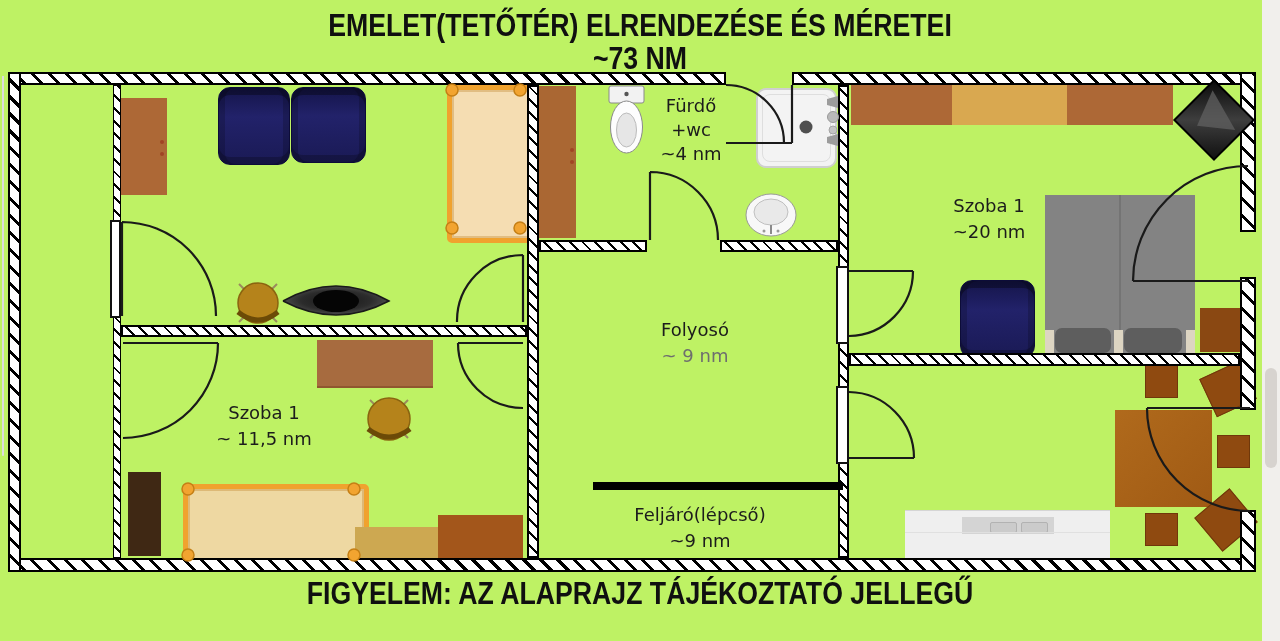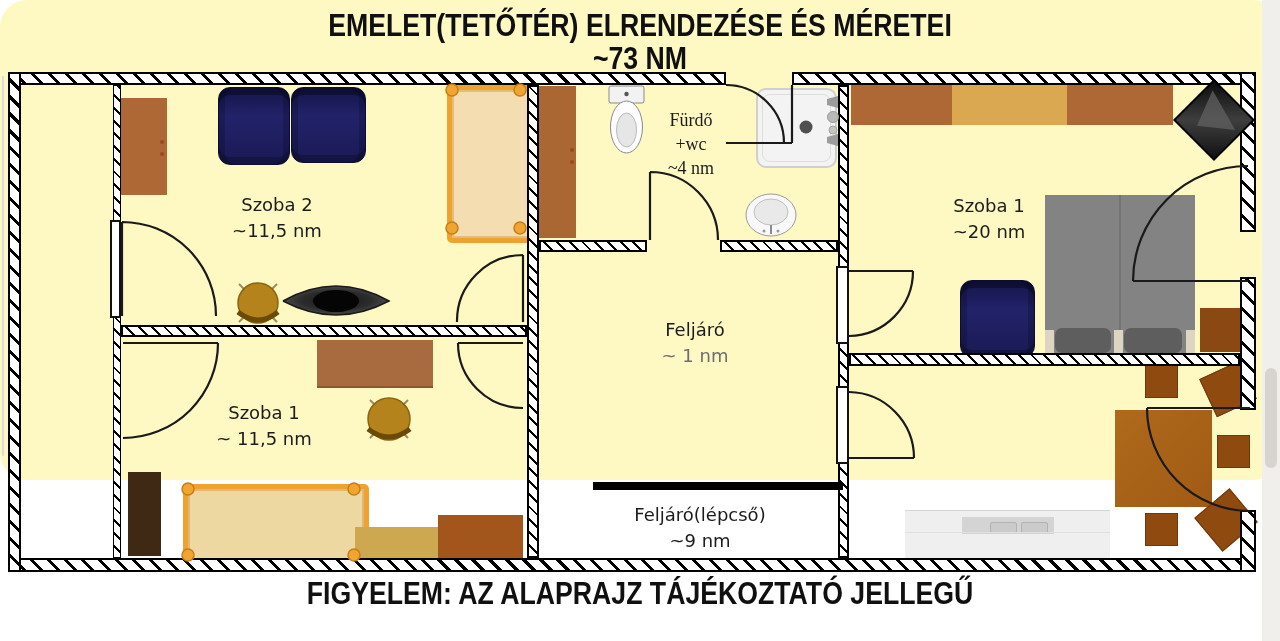--- a/index.html
+++ b/index.html
@@ -1,18 +1,18 @@
 <!DOCTYPE html>
 <html style="--wall-line: #000000; --wood-brown: #ad6836; --wood-tan: #d9a850; --wood-dark: #3f2814; --navy-chair: #22226a; --bed-frame: #f0a22e; --bed-fill: #f5ddb2; --gold-chair: #b5831b; --bed-gray: #838383; --kitchen-wood: #a05a14; --counter-gray: #efefef; --scrollbar-track: #f1efec; --scrollbar-thumb: #d7d3cf;"><head>
 <meta charset="utf-8">
 <style>
   html,body{margin:0;padding:0;background:#fff;width:1280px;height:641px;overflow:hidden;}
   .abs{position:absolute;box-sizing:border-box;}
-  #stage{position:relative;width:1280px;height:480px;background:#fef9c3;
-         font-family:"DejaVu Sans",sans-serif;border-radius:27px;}
+  #stage{position:relative;width:1280px;height:641px;background:#bef264;
+         font-family:"DejaVu Sans",sans-serif;}
 
   
   .big{position:absolute;left:0;width:1280px;text-align:center;
        font-family:"Liberation Sans",sans-serif;font-weight:bold;font-size:31px;
        color:#101010;transform:scaleX(0.86);transform-origin:50% 50%;white-space:nowrap;}
 
   
   .wall{position:absolute;box-sizing:border-box;background-color:#fff;border:2px solid #000;
         background-image:repeating-linear-gradient(45deg,rgba(0,0,0,0) 0,rgba(0,0,0,0) 7px,#000 7px,#000 9px);}
   .wall.outer{background-image:repeating-linear-gradient(45deg,rgba(0,0,0,0) 0,rgba(0,0,0,0) 9px,#000 9px,#000 12px);}
@@ -110,36 +110,32 @@
 
   <div class="wall" style="left:121px;top:325px;width:406px;height:12px;"></div>
   <div class="wall" style="left:539px;top:240px;width:108px;height:12px;"></div>
   <div class="wall" style="left:720px;top:240px;width:118px;height:12px;"></div>
   <div class="wall" style="left:849px;top:353px;width:391px;height:13px;"></div>
 
   <div class="panel" style="left:110px;top:220px;width:11px;height:98px;"></div>
   <div class="panel" style="left:836px;top:266px;width:13px;height:78px;"></div>
   <div class="panel" style="left:836px;top:386px;width:13px;height:78px;"></div>
 
-  <div class="rlabel" style="left:192px;top:192px;width:170px;">
-    <div>Szoba 2</div>
-    <div>~11,5 nm</div>
-  </div>
   <div class="rlabel" style="left:174px;top:400px;width:180px;">
     <div>Szoba 1</div>
     <div>~ 11,5 nm</div>
   </div>
-  <div class="rlabel" style="left:631px;top:108px;width:120px;line-height:24px;font-family:Liberation Serif, serif;">
+  <div class="rlabel" style="left:631px;top:94px;width:120px;line-height:24px;">
     <div>Fürdő</div>
     <div>+wc</div>
     <div>~4 nm</div>
   </div>
   <div class="rlabel" style="left:615px;top:317px;width:160px;">
-    <div>Feljáró</div>
-    <div class="muted">~ 1 nm</div>
+    <div>Folyosó</div>
+    <div class="muted">~ 9 nm</div>
   </div>
   <div class="rlabel" style="left:590px;top:502px;width:220px;">
     <div>Feljáró(lépcső)</div>
     <div>~9 nm</div>
   </div>
   <div class="rlabel" style="left:899px;top:193px;width:180px;">
     <div>Szoba 1</div>
     <div>~20 nm</div>
   </div>
   <div class="rlabel" style="left:896px;top:414px;width:180px;">

